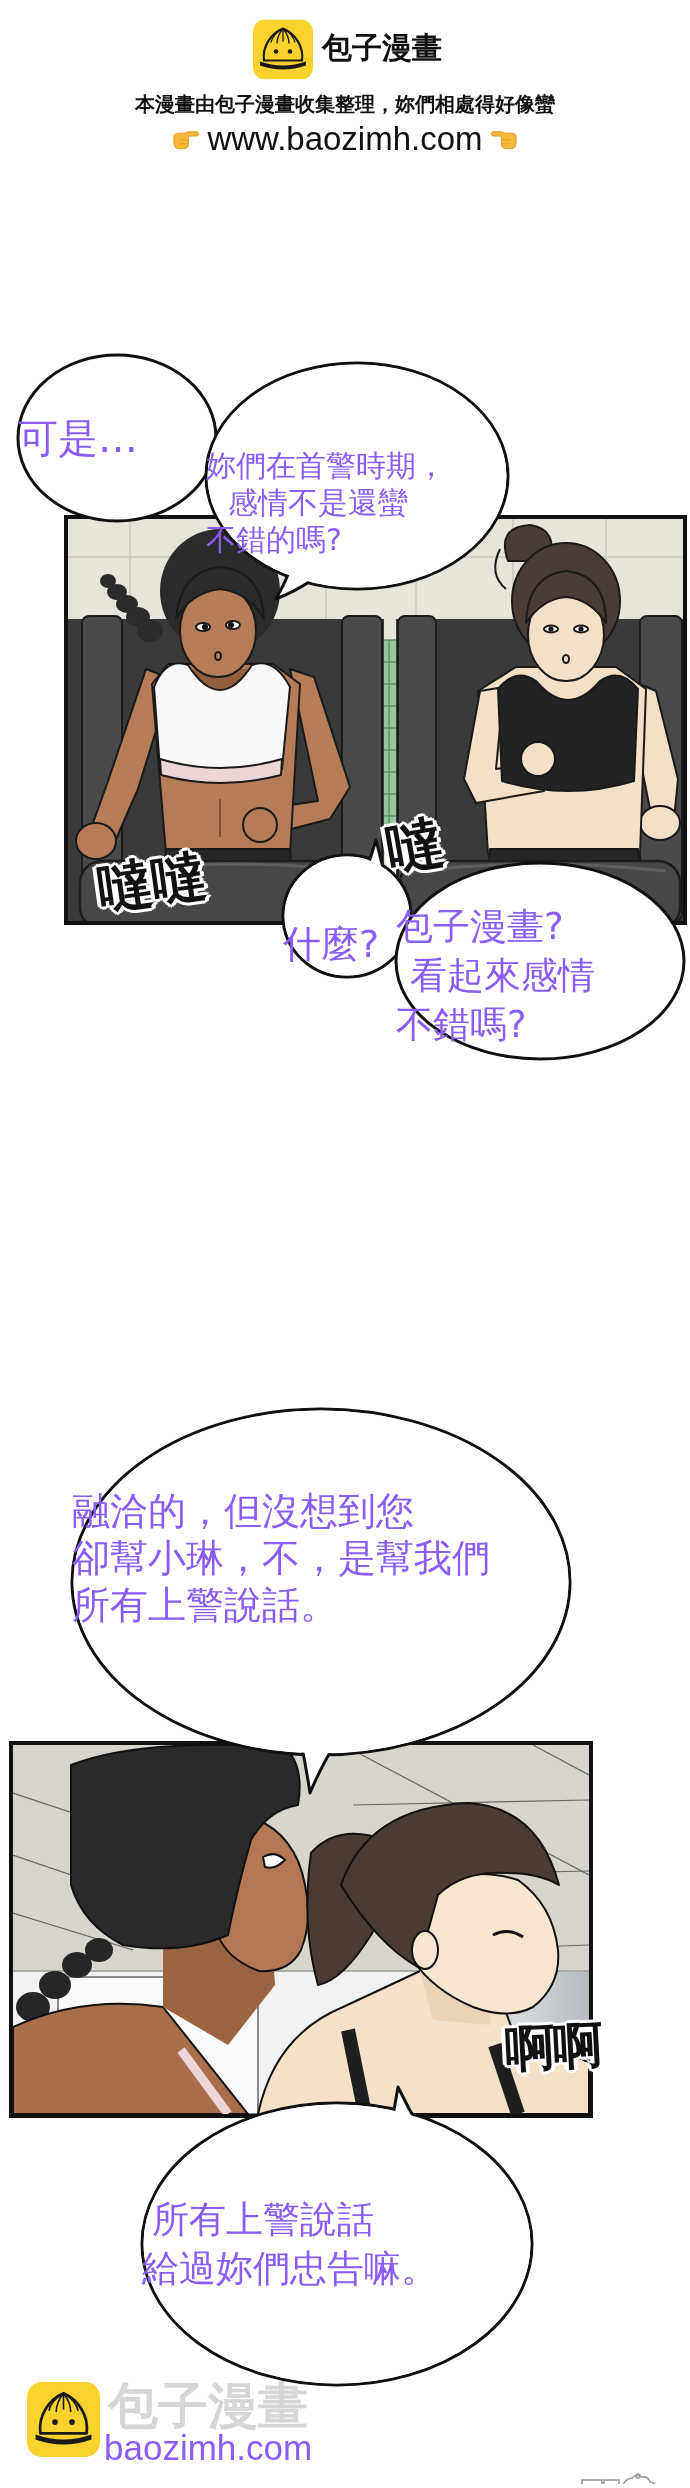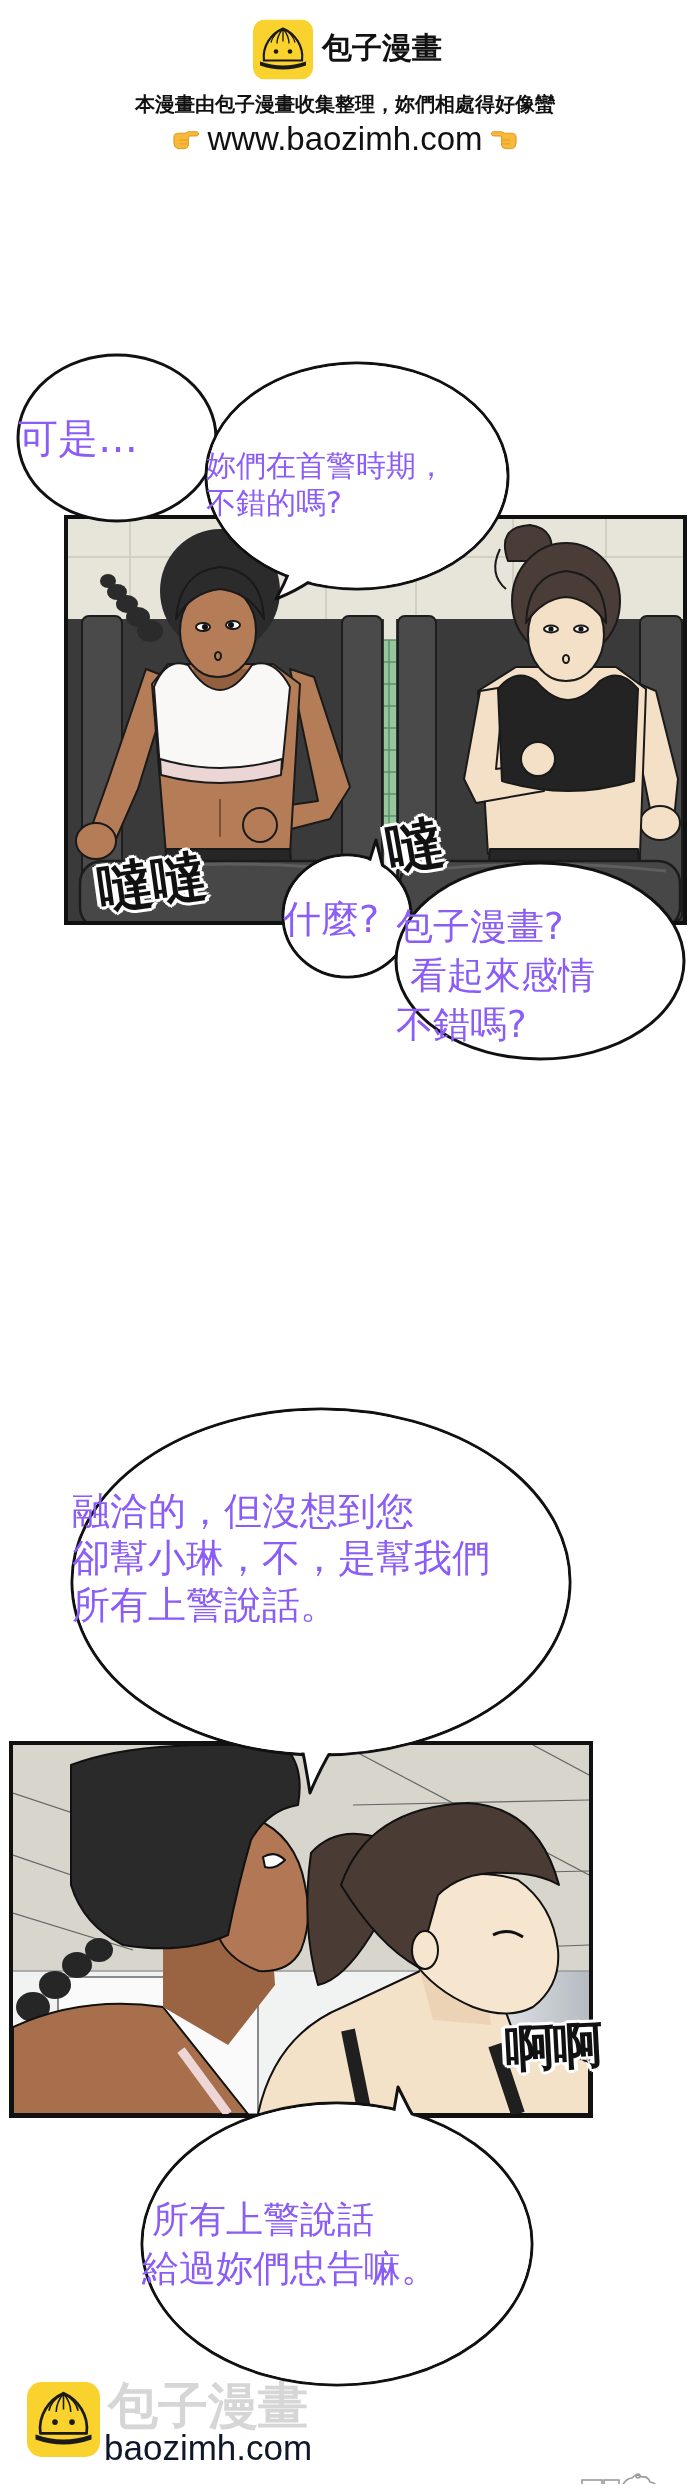--- a/index.html
+++ b/index.html
@@ -14,21 +14,21 @@
     .hand.flip { transform:scaleX(-1); }
     .panel { border:4px solid #111111; overflow:hidden; background:#e7e4da; z-index:1; }
     .panel svg { display:block; }
     .sfx { position:absolute; font-weight:bold; color:#111; white-space:nowrap; line-height:1; z-index:2;
       text-shadow: 3px 0 #fff, -3px 0 #fff, 0 3px #fff, 0 -3px #fff, 2px 2px #fff, -2px -2px #fff, 2px -2px #fff, -2px 2px #fff, 4px 1px #fff, -4px -1px #fff; }
     .bubble { position:absolute; overflow:visible; z-index:3; }
     .btext { position:absolute; white-space:nowrap; color:#8b5cf6; z-index:4; }
     .btext > div { white-space:nowrap; }
     #wm-logo { left:27px; top:2382px; width:73px; height:75px; }
     #wm-brand { left:108px; top:2378px; font-size:50px; line-height:56px; font-weight:bold; color:#d6d6d6; white-space:nowrap; }
-    #wm-url { left:104px; top:2430px; font-family:"Liberation Sans", sans-serif; font-size:35px; line-height:36px; color:#0f172a; white-space:nowrap; }
+    #wm-url { left:104px; top:2430px; font-family:"Liberation Sans", sans-serif; font-size:35px; line-height:36px; color:#8b5cf6; white-space:nowrap; }
     #partial-mark { left:580px; top:2473px; width:82px; height:15px; }
   </style>
 </head>
 <body>
 
 <svg width="0" height="0" style="position:absolute" aria-hidden="true">
   <defs>
     <symbol id="bun-logo" viewBox="0 0 60 60">
       <rect x="0" y="0" width="60" height="60" rx="12" fill="#FAD22E"></rect>
       <path d="M11,41 C9,27 18,14 30,9 C42,14 51,27 49,41 Z" fill="#FAD22E" stroke="#1a1a1a" stroke-width="2.2" stroke-linejoin="round"></path>
@@ -166,29 +166,30 @@
     <div>可是…</div>
   </div>
 
   <svg class="bubble" style="left:200px;top:358px" width="316" height="248" viewBox="200 358 316 248">
     <ellipse cx="357" cy="476" rx="151" ry="113" fill="#ffffff" stroke="#111" stroke-width="3"></ellipse>
     <path d="M290,570 Q284,585 276,599 Q296,591 312,580 Z" fill="#ffffff" stroke="#111" stroke-width="3" stroke-linejoin="round"></path>
     <ellipse cx="357" cy="476" rx="149.4" ry="111.4" fill="#ffffff"></ellipse>
   </svg>
   <div class="btext" style="left:206px;top:427px;width:303px;font-size:30px;line-height:37px;margin-top:20px;">
     <div>妳們在首警時期，</div>
+    <div style="padding-left:22px">感情不是還蠻</div>
     <div>不錯的嗎?</div>
   </div>
 
   <svg class="bubble" style="left:279px;top:836px" width="136" height="146" viewBox="279 836 136 146">
     <ellipse cx="347" cy="916" rx="64" ry="61" fill="#ffffff" stroke="#111" stroke-width="3"></ellipse>
     <path d="M366,872 Q371,856 376,840 Q381,862 388,884 Z" fill="#ffffff" stroke="#111" stroke-width="3" stroke-linejoin="round"></path>
     <ellipse cx="347" cy="916" rx="62.4" ry="59.4" fill="#ffffff"></ellipse>
   </svg>
-  <div class="btext" style="left:283px;top:897px;width:128px;font-size:38px;line-height:44px;">
+  <div class="btext" style="left:283px;top:922px;width:128px;font-size:38px;line-height:44px;">
     <div>什麼?</div>
   </div>
 
   <svg class="bubble" style="left:392px;top:860px" width="296" height="204" viewBox="392 860 296 204">
     <ellipse cx="540" cy="961" rx="144" ry="98" fill="#ffffff" stroke="#111" stroke-width="3"></ellipse>
   </svg>
   <div class="btext" style="left:396px;top:902px;width:288px;font-size:37px;line-height:49px;">
     <div style="padding-right:8px">包子漫畫?</div>
     <div style="padding-left:14px">看起來感情</div>
     <div>不錯嗎?</div>

